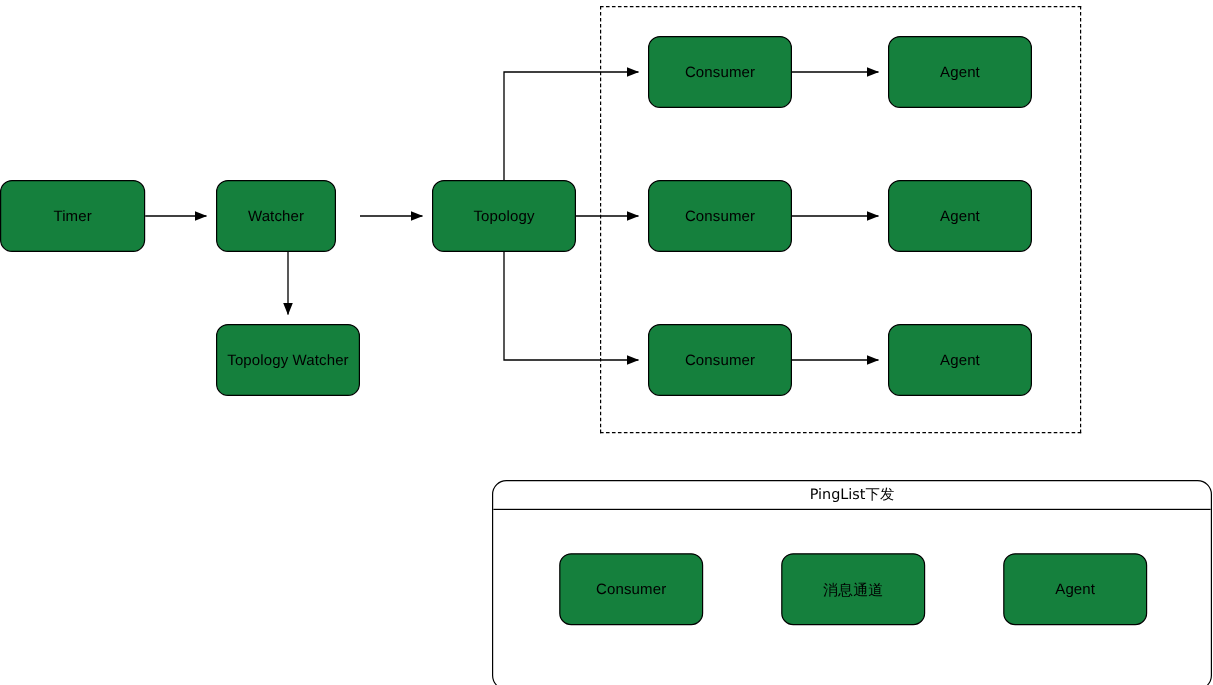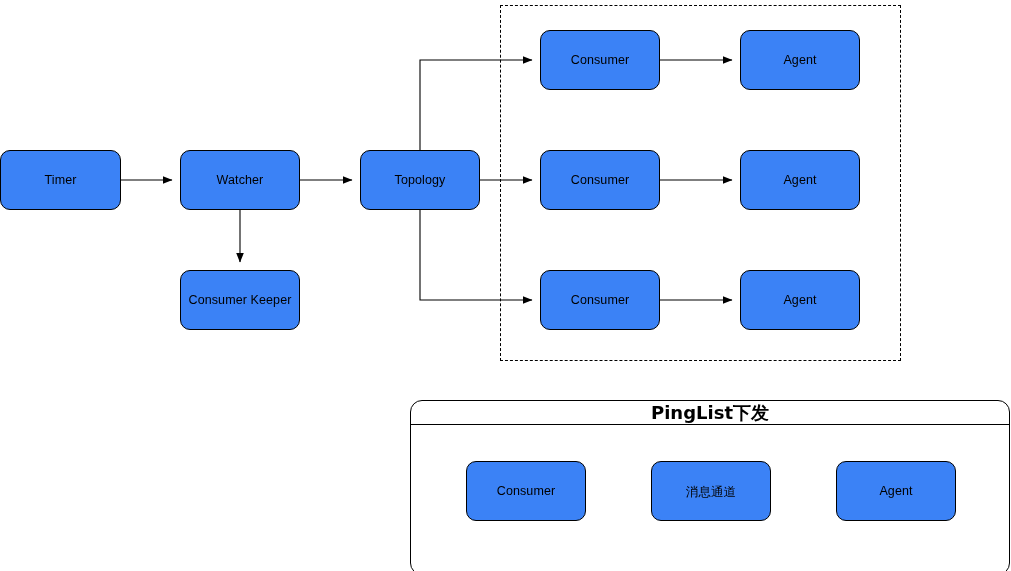--- a/index.html
+++ b/index.html
@@ -25,21 +25,21 @@
     top: 0;
     width: 1011px;
     height: 571px;
     pointer-events: none;
   }
   .node {
     position: absolute;
     box-sizing: border-box;
     border: 1px solid #000000;
     border-radius: 10px;
-    background: #3b82f6;
+    background: #15803d;
     display: flex;
     align-items: center;
     justify-content: center;
     text-align: center;
     color: #000000;
     font-size: 12.5px;
     line-height: 1.2;
     letter-spacing: 0.1px;
     z-index: 3;
   }
@@ -66,22 +66,22 @@
     border-radius: 12px;
     background: #ffffff;
     z-index: 1;
     overflow: hidden;
   }
   .panel-title {
     box-sizing: border-box;
     height: 24px;
     line-height: 23px;
     text-align: center;
-    font-weight: bold;
-    font-size: 18px;
+    font-weight: normal;
+    font-size: 12px;
     color: #000000;
     border-bottom: 1px solid #000000;
     font-family: "DejaVu Sans", "Liberation Sans", sans-serif;
   }
   .panel-body {
     position: relative;
     width: 100%;
     height: calc(100% - 24px);
   }
 </style>
@@ -121,26 +121,26 @@
 
       <path d="M585,490 L642,490" marker-end="url(#arrow-open)"></path>
       <path d="M770,490 L827,490" marker-end="url(#arrow-open)"></path>
     </g>
   </svg>
 
   <div class="node" id="node-timer" style="left: 0px; top: 150px; width: 121px; height: 60px; text-align: right;">
     <span class="node-label">Timer</span>
   </div>
 
-  <div class="node" id="node-watcher" style="left: 180px; top: 150px; width: 120px; height: 60px;">
+  <div class="node" id="node-watcher" style="left: 180px; top: 150px; width: 100px; height: 60px;">
     <span class="node-label">Watcher</span>
   </div>
 
   <div class="node" id="node-topology-keeper" style="left: 180px; top: 270px; width: 120px; height: 60px;">
-    <span class="node-label">Consumer Keeper</span>
+    <span class="node-label">Topology Watcher</span>
   </div>
 
   <div class="node" id="node-producer" style="left: 360px; top: 150px; width: 120px; height: 60px;">
     <span class="node-label">Topology</span>
   </div>
 
   <div class="node" id="node-consumer-1" style="left: 540px; top: 30px; width: 120px; height: 60px;">
     <span class="node-label">Consumer</span>
   </div>
   <div class="node" id="node-consumer-2" style="left: 540px; top: 150px; width: 120px; height: 60px;">

